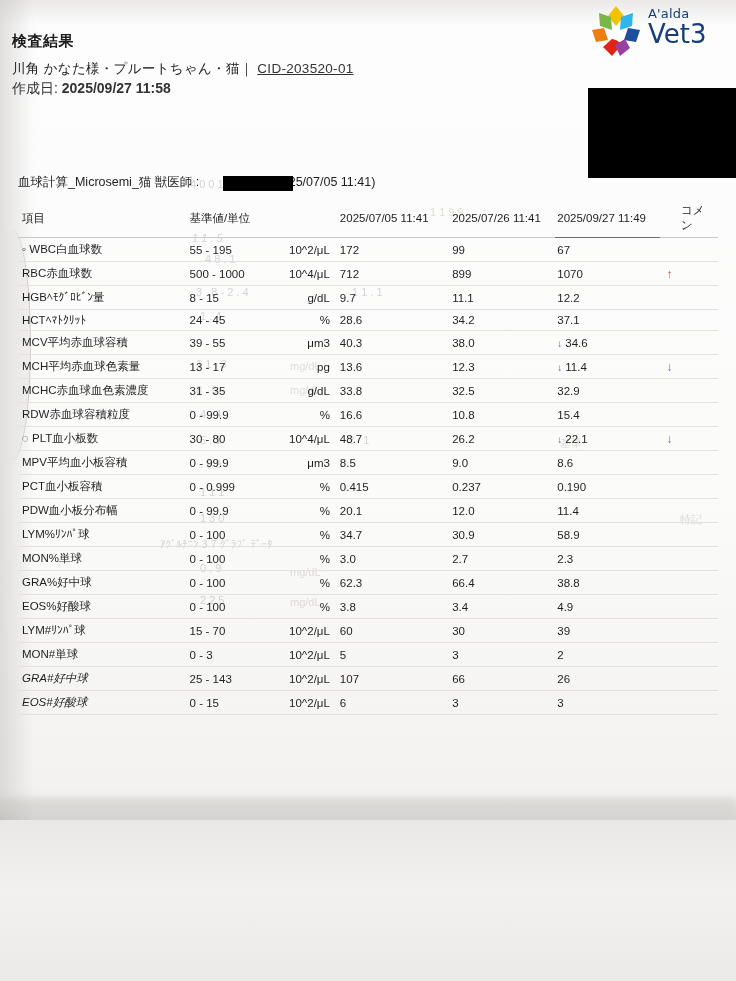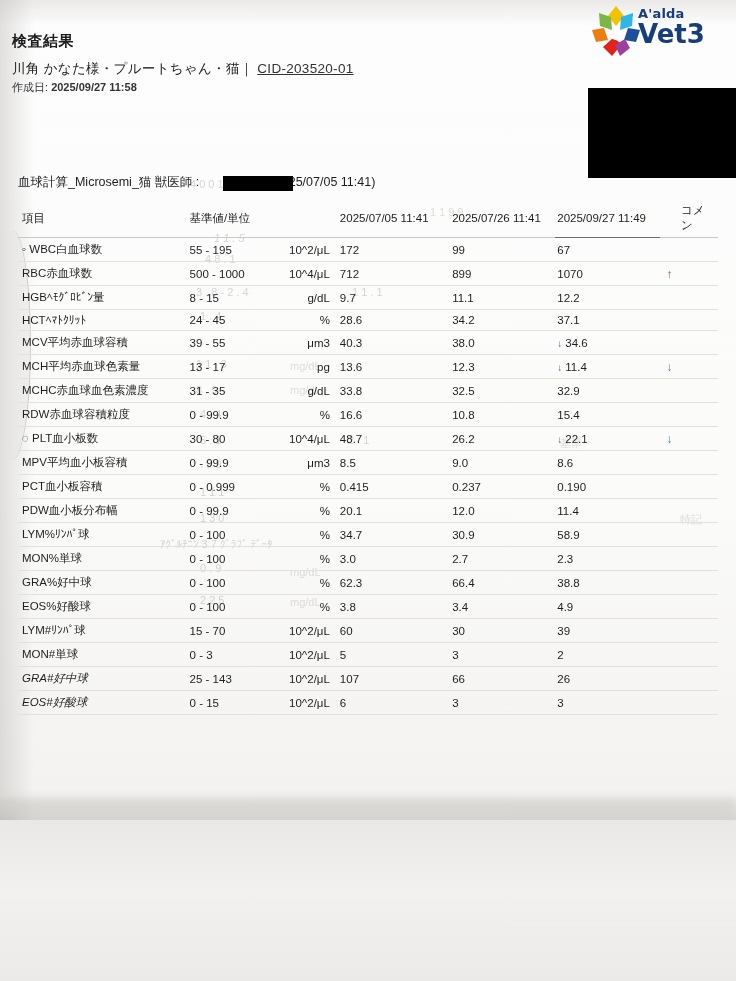--- a/index.html
+++ b/index.html
@@ -38,32 +38,32 @@
     position:absolute;left:12px;top:32px;
     font-size:15px;font-weight:bold;color:#1d1d1f;letter-spacing:.5px;
   }
   .patient-line{
     position:absolute;left:12px;top:60px;
     font-size:13.5px;color:#222;letter-spacing:.3px;
   }
   .patient-line .cid{color:#333;text-decoration:underline;}
   .created-line{
     position:absolute;left:12px;top:80px;
-    font-size:11px;color:#333;
+    font-size:14px;color:#333;
   }
   .created-line b{font-weight:bold;}
 
   
   .logo-wrap{
     position:absolute;right:0px;top:0px;width:150px;height:66px;
   }
   .logo-mark{position:absolute;left:0px;top:4px;width:60px;height:58px;}
   .logo-text{
-    position:absolute;left:52px;top:6px;
-    color:#173e7a;font-weight:bold;
+    position:absolute;left:62px;top:6px;
+    color:#173e7a;font-weight:normal;
     font-family:"DejaVu Sans", sans-serif;
   }
   .logo-text .l1{font-size:13px;letter-spacing:.2px;display:block;}
   .logo-text .l2{font-size:26px;line-height:24px;display:block;margin-top:1px;}
 
   .redaction-big{
     position:absolute;left:588px;top:88px;width:148px;height:90px;background:#000;
   }
   .redaction-small{
     position:absolute;left:223px;top:176px;width:70px;height:15px;background:#000;
@@ -147,21 +147,21 @@
 </head>
 <body>
 
 <div class="paper">
 
   <div class="shade-top"></div>
   <div class="shade-left"></div>
   <div class="curl"></div>
 
   <div class="ghost" style="left:190px;top:178px;">4 0 0 1 / 1 0 . 0 1 9 9</div>
-  <div class="ghost" style="left:214px;top:232px;font-style:italic;">1 1 . 5</div>
+  <div class="ghost" style="left:192px;top:232px;font-style:italic;">1 1 . 5</div>
   <div class="ghost" style="left:205px;top:253px;">4 8 . 1</div>
   <div class="ghost" style="left:196px;top:286px;">3 . 8 - 2 . 4</div>
   <div class="ghost" style="left:352px;top:286px;">1 1 . 1</div>
   <div class="ghost" style="left:200px;top:310px;">1 . 4</div>
   <div class="ghost" style="left:196px;top:358px;">1 1 . 3</div>
   <div class="ghost ghost2" style="left:290px;top:360px;">mg/dL</div>
   <div class="ghost ghost2" style="left:290px;top:384px;">mg/dL</div>
   <div class="ghost" style="left:196px;top:384px;">8 . 9</div>
   <div class="ghost" style="left:200px;top:408px;">4 . 4</div>
   <div class="ghost" style="left:200px;top:434px;">5 . 1</div>

